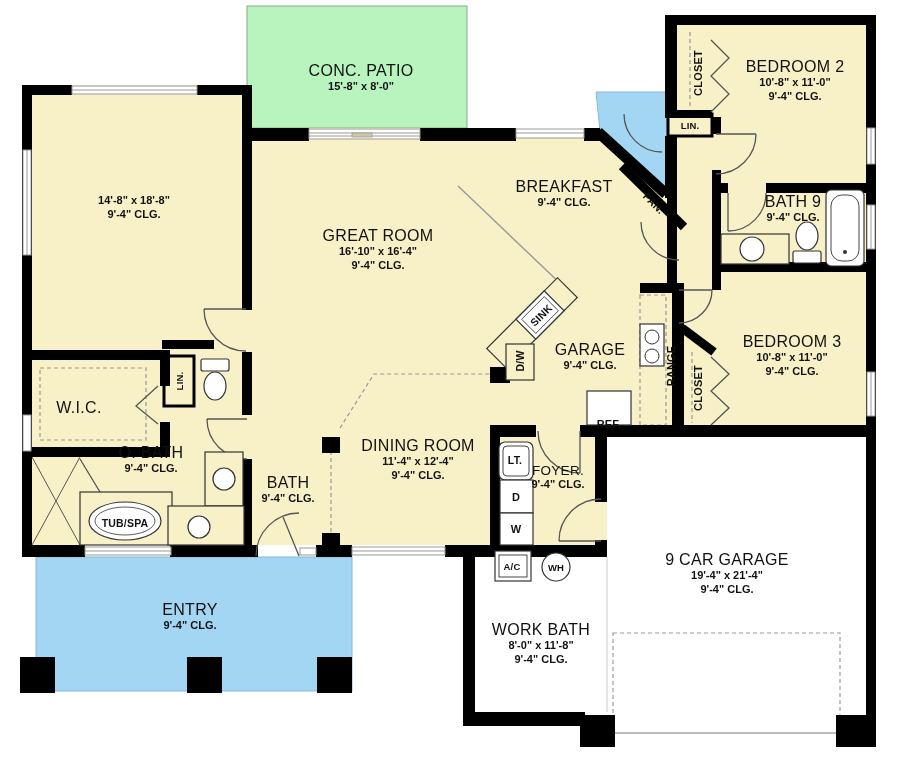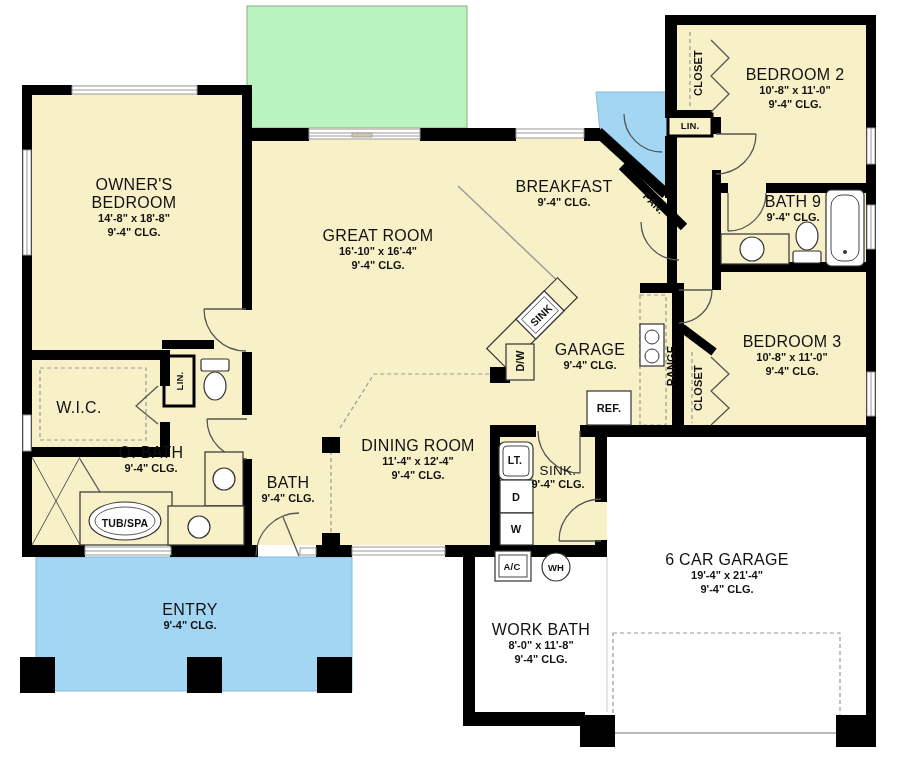--- a/index.html
+++ b/index.html
@@ -210,35 +210,38 @@
     <rect x="499" y="442" width="34" height="38" rx="6" class="fixw"></rect>
     <rect x="503" y="446" width="26" height="30" rx="4" fill="none" stroke="#333" stroke-width="0.9"></rect>
     <rect x="500" y="480" width="33" height="33" class="fixw"></rect>
     <rect x="500" y="513" width="33" height="32" class="fixw"></rect>
     <rect x="495" y="551" width="36" height="30" class="fixw"></rect>
     <rect x="499" y="555" width="28" height="22" fill="none" stroke="#333" stroke-width="0.9"></rect>
     <circle cx="556" cy="567" r="14" class="fixw"></circle>
   </g>
 </svg>
 
+  <div class="rlabel" style="left:361px;top:78px">
+    <div class="rname">CONC. PATIO</div>
+    <div class="rdims">15'-8" x 8'-0"</div>
+  </div>
   <div class="rlabel wrap" style="left:134px;top:208px">
-    <div class="rname">OWNER'S BEDROOM</div>
     <div class="rdims">14'-8" x 18'-8"</div>
     <div class="rclg">9'-4" CLG.</div>
   </div>
   <div class="rlabel" style="left:378px;top:250px">
     <div class="rname">GREAT ROOM</div>
     <div class="rdims">16'-10" x 16'-4"</div>
     <div class="rclg">9'-4" CLG.</div>
   </div>
   <div class="rlabel" style="left:564px;top:194px">
     <div class="rname">BREAKFAST</div>
     <div class="rclg">9'-4" CLG.</div>
   </div>
-  <div class="rlabel" style="left:795px;top:89px">
+  <div class="rlabel" style="left:795px;top:81px">
     <div class="rname">BEDROOM 2</div>
     <div class="rdims">10'-8" x 11'-0"</div>
     <div class="rclg">9'-4" CLG.</div>
   </div>
   <div class="rlabel" style="left:793px;top:209px">
     <div class="rname">BATH 9</div>
     <div class="rclg">9'-4" CLG.</div>
   </div>
   <div class="rlabel" style="left:792px;top:356px">
     <div class="rname">BEDROOM 3</div>
@@ -259,47 +262,47 @@
   <div class="rlabel" style="left:288px;top:490px">
     <div class="rname">BATH</div>
     <div class="rclg">9'-4" CLG.</div>
   </div>
   <div class="rlabel" style="left:418px;top:460px">
     <div class="rname">DINING ROOM</div>
     <div class="rdims">11'-4" x 12'-4"</div>
     <div class="rclg">9'-4" CLG.</div>
   </div>
   <div class="rlabel" style="left:558px;top:477px">
-    <div class="rname sm">SINK.</div>
+    <div class="rname sm">FOYER.</div>
     <div class="rclg">9'-4" CLG.</div>
   </div>
   <div class="rlabel" style="left:190px;top:617px">
     <div class="rname">ENTRY</div>
     <div class="rclg">9'-4" CLG.</div>
   </div>
   <div class="rlabel" style="left:727px;top:574px">
-    <div class="rname">6 CAR GARAGE</div>
+    <div class="rname">9 CAR GARAGE</div>
     <div class="rdims">19'-4" x 21'-4"</div>
     <div class="rclg">9'-4" CLG.</div>
   </div>
   <div class="rlabel" style="left:541px;top:644px">
     <div class="rname">WORK BATH</div>
     <div class="rdims">8'-0" x 11'-8"</div>
     <div class="rclg">9'-4" CLG.</div>
   </div>
 
   <div class="flabel rot90 f11" style="left:698px;top:73px">CLOSET</div>
   <div class="flabel f9" style="left:690px;top:125px">LIN.</div>
   <div class="flabel rot90 f11" style="left:698px;top:388px">CLOSET</div>
   <div class="flabel rot90 f9" style="left:179px;top:381px">LIN.</div>
   <div class="flabel rot45" style="left:654px;top:203px">PAN.</div>
   <div class="flabel rotm45" style="left:541px;top:315px">SINK</div>
   <div class="flabel rot90" style="left:520px;top:361px">D/W</div>
   <div class="flabel rot90 f11" style="left:671px;top:366px">RANGE</div>
-  <div class="flabel f11" style="left:609px;top:408px">REF.</div>
+  <div class="flabel f11" style="left:609px;top:424px">REF.</div>
   <div class="flabel" style="left:515px;top:460px">LT.</div>
   <div class="flabel f11" style="left:516px;top:497px">D</div>
   <div class="flabel f11" style="left:516px;top:529px">W</div>
   <div class="flabel f9" style="left:512px;top:566px">A/C</div>
   <div class="flabel f9" style="left:556px;top:567px">WH</div>
   <div class="flabel" style="left:125px;top:523px">TUB/SPA</div>
 
 </div>
 
 </body></html>

